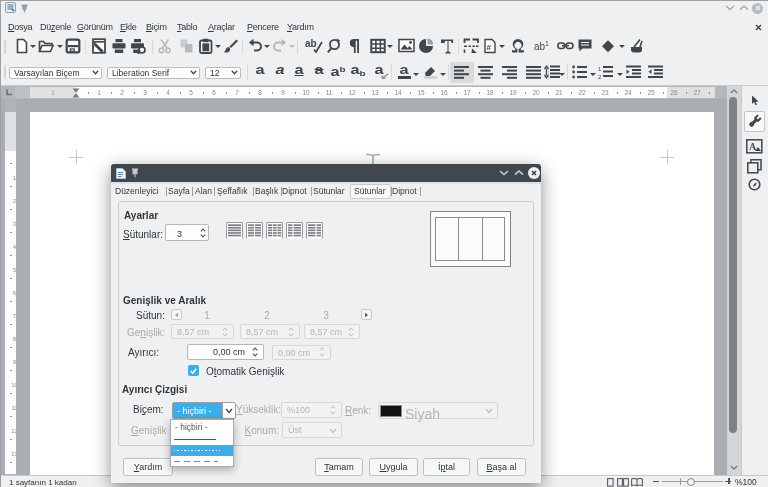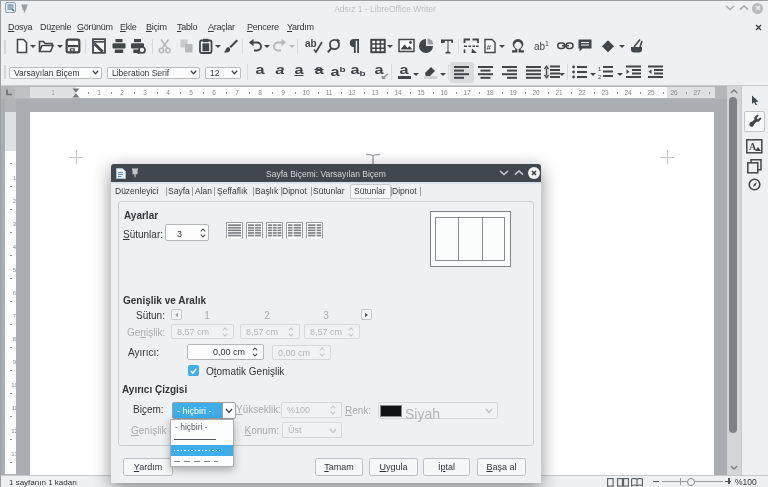--- a/index.html
+++ b/index.html
@@ -22,21 +22,20 @@
 <div id="app">
 <div style="position:absolute;left:0;top:0;width:768px;height:16px;background:#eff0f1"></div>
 <svg style="position:absolute;left:4px;top:1px" width="11" height="11" viewBox="0 0 11 11">
       <rect x="0.5" y="0.5" width="10" height="10" rx="1.5" fill="#e3ecf2" stroke="#8aa4b5"></rect>
       <path d="M2.5 3h6M2.5 5h6M2.5 7h4" stroke="#4a7094" stroke-width="1.1"></path>
       <path d="M6.5 6.5l2.5 2.5" stroke="#4a7094" stroke-width="1.6"></path>
     </svg>
 <svg style="position:absolute;left:20px;top:3px" width="7" height="9" viewBox="0 0 7 9">
       <path d="M1 1h5l-1 3h-3z M2.2 4h2.6v1.6h-2.6z M3.5 5.5v3" stroke="#9ba0a4" stroke-width="1.2" fill="#9ba0a4"></path>
     </svg>
-<div style="position:absolute;left:0;top:3px;width:768px;text-align:center;font-size:8.5px;color:#bdc1c4">Adsız 1 - LibreOffice Writer</div>
 <svg style="position:absolute;left:724px;top:4px" width="10" height="6" viewBox="0 0 10 6">
       <path d="M1 1l4 3.6 4-3.6" stroke="#a6abaf" stroke-width="1.5" fill="none"></path>
     </svg>
 <svg style="position:absolute;left:738px;top:4px" width="10" height="6" viewBox="0 0 10 6">
       <path d="M1 4.6l4-3.6 4 3.6" stroke="#a6abaf" stroke-width="1.5" fill="none"></path>
     </svg>
 <div style="position:absolute;left:751px;top:1.5px;width:11px;height:11px;border-radius:50%;background:#b7bcc0"></div>
 <svg style="position:absolute;left:753.5px;top:4px" width="6" height="6" viewBox="0 0 6 6">
       <path d="M1 1l4 4M5 1l-4 4" stroke="#eef0f1" stroke-width="1.4"></path>
     </svg>
@@ -450,21 +449,20 @@
 <div id="dlg" style="position:absolute;left:110px;top:163px;width:430px;height:319px;background:#eff0f1;border-radius:3px 3px 0 0;box-shadow:0 5px 18px rgba(0,0,0,.45)">
 <div style="position:absolute;left:0;top:0;width:430px;height:18px;background:#40474e;border-radius:3px 3px 0 0"></div>
 <div style="position:absolute;left:0;top:18px;width:430px;height:2px;background:#d9e4ee"></div>
 <svg style="position:absolute;left:5px;top:4px" width="10" height="11" viewBox="0 0 10 11">
         <path d="M0.5 0.5h6l3 3v7h-9z" fill="#eef4f8" stroke="#a8bfd0" stroke-width="1"></path>
         <path d="M2 4.5h5M2 6.5h5M2 8.5h3.5" stroke="#5c87ab" stroke-width="1"></path>
       </svg>
 <svg style="position:absolute;left:20px;top:4px" width="8" height="10" viewBox="0 0 8 10">
         <path d="M1.5 1h5l-1 3.2h-3z M2 4.2h4v1.6h-4z M4 5.8v3.4" stroke="#c3c7ca" stroke-width="1.1" fill="#c3c7ca"></path>
       </svg>
-<div style="position:absolute;left:0;top:4.5px;width:430px;text-align:center;font-size:8.5px;color:#d4d7d9">Sayfa Biçemi: Varsayılan Biçem</div>
 <svg style="position:absolute;left:388px;top:6px" width="10" height="6" viewBox="0 0 10 6">
         <path d="M1 1l4 3.6 4-3.6" stroke="#ccd0d3" stroke-width="1.5" fill="none"></path>
       </svg>
 <svg style="position:absolute;left:403px;top:6px" width="10" height="6" viewBox="0 0 10 6">
         <path d="M1 4.6l4-3.6 4 3.6" stroke="#ccd0d3" stroke-width="1.5" fill="none"></path>
       </svg>
 <div style="position:absolute;left:416.5px;top:3px;width:12px;height:12px;border-radius:50%;background:#eef0f1"></div>
 <svg style="position:absolute;left:419.5px;top:6px" width="6" height="6" viewBox="0 0 6 6">
         <path d="M1 1l4 4M5 1l-4 4" stroke="#3a3f44" stroke-width="1.5"></path>
       </svg>

